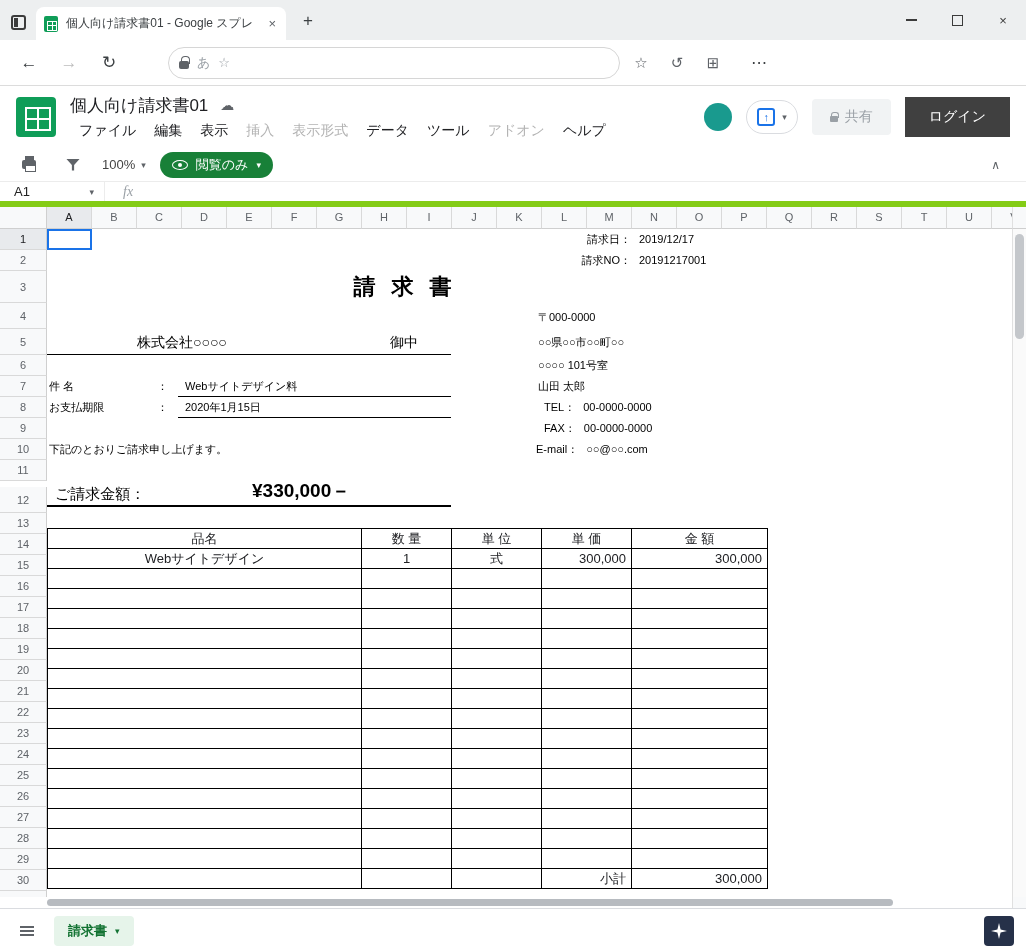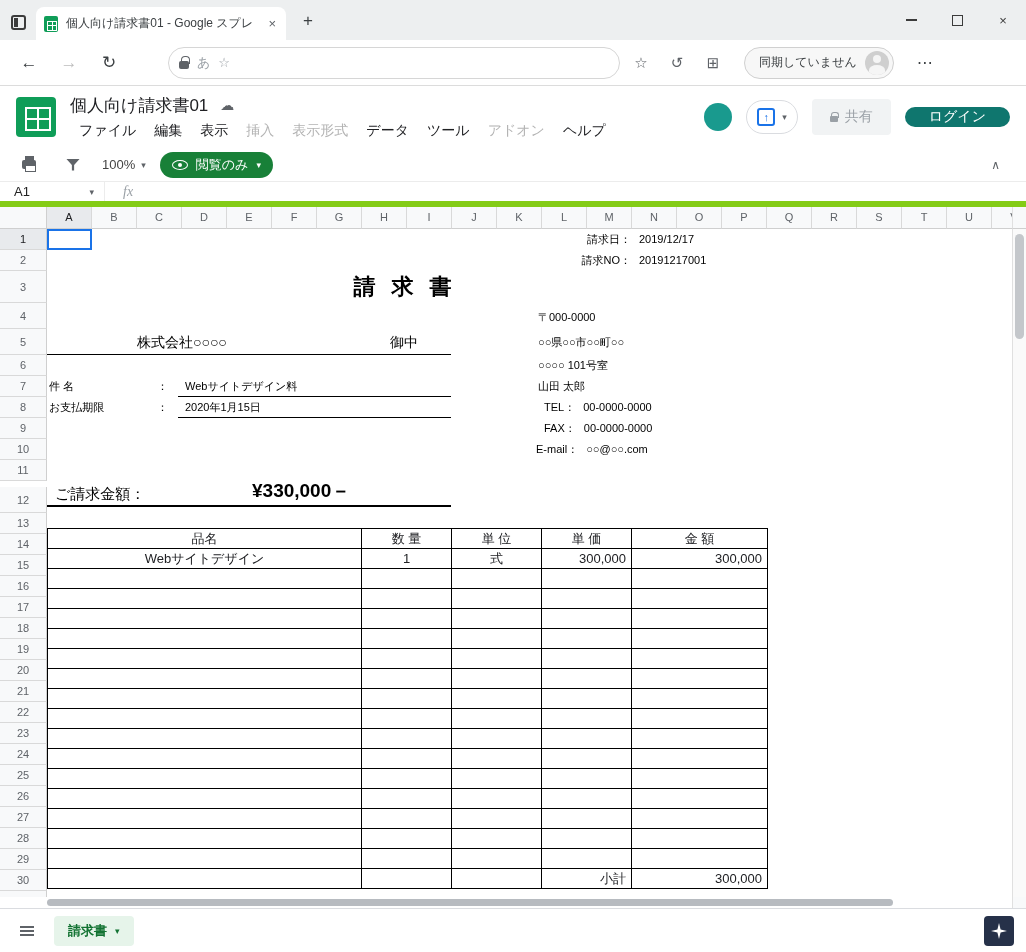--- a/index.html
+++ b/index.html
@@ -55,21 +55,21 @@
   .menu-item.disabled{color:#b3b3b3;}
   .header-right{margin-left:auto;display:flex;align-items:center;gap:14px;}
   .presence{width:28px;height:28px;border-radius:50%;background:#199a8e;flex:none;}
   .open-app-btn{height:34px;border:1px solid #dadce0;border-radius:17px;display:flex;align-items:center;gap:7px;padding:0 10px;background:#fff;}
   .oa-box{width:18px;height:18px;border:2px solid #1a73e8;border-radius:3px;color:#1a73e8;font-size:11px;display:flex;align-items:center;justify-content:center;}
   .caret{font-size:9px;color:#5f6368;}
   .share-btn{height:36px;border:none;border-radius:4px;background:#f1f3f4;color:#9aa0a6;font-size:14px;padding:0 18px;display:flex;align-items:center;gap:7px;font-family:inherit;}
   .mini-lock{width:8px;height:10px;position:relative;}
   .mini-lock::before{content:"";position:absolute;left:1px;top:0;width:6px;height:5px;border:1.2px solid #9aa0a6;border-bottom:none;border-radius:3px 3px 0 0;}
   .mini-lock::after{content:"";position:absolute;left:0;top:4px;width:8px;height:6px;background:#9aa0a6;border-radius:1px;}
-  .login-btn{height:20px;border:none;border-radius:13px;background:#0f766e;color:#fff;font-size:14px;padding:0 24px;font-family:inherit;}
+  .login-btn{height:40px;border:none;border-radius:0;background:#404040;color:#fff;font-size:14px;padding:0 24px;font-family:inherit;}
 
   
   .toolbar{position:absolute;top:148px;left:0;width:100%;height:34px;background:#fff;display:flex;align-items:center;padding:0 14px;gap:14px;border-bottom:1px solid #ececec;}
   .tb-icon{width:30px;height:26px;display:flex;align-items:center;justify-content:center;}
   .i-print{display:inline-block;width:14px;height:9px;background:#5f6368;border-radius:2px;position:relative;}
   .i-print::before{content:"";position:absolute;left:2.5px;top:-4px;width:9px;height:4px;background:#5f6368;}
   .i-print::after{content:"";position:absolute;left:2.5px;bottom:-3px;width:9px;height:5px;background:#fff;border:1px solid #5f6368;}
   .i-funnel{display:inline-block;width:14px;height:12px;background:#5f6368;clip-path:polygon(0 0,100% 0,58% 55%,58% 100%,42% 100%,42% 55%);}
   .zoom-control{display:flex;align-items:center;gap:6px;font-size:13px;color:#444;}
   .view-pill{height:26px;background:#188038;border-radius:13px;color:#fff;display:flex;align-items:center;gap:8px;padding:0 12px;font-size:13px;}
@@ -161,24 +161,20 @@
     <span class="nav-btn disabled">→</span>
     <span class="nav-btn">↻</span>
     <div class="address-bar">
       <span class="lock-icon"></span>
       <span class="ab-icon">あ</span>
       <span class="ab-icon">☆</span>
     </div>
     <span class="ni">☆</span>
     <span class="ni">↺</span>
     <span class="ni">⊞</span>
-    <div class="profile-pill">
-      <span>同期していません</span>
-      <span class="avatar"></span>
-    </div>
     <span class="more-btn">⋯</span>
   </div>
 
   <div class="app-header">
     <div class="sheets-logo"></div>
     <div class="title-area">
       <div class="title-row">
         <span class="doc-title">個人向け請求書01</span>
         <span class="cloud">☁</span>
       </div>
@@ -330,20 +326,21 @@
       <div class="abs rule1" style="left:131px;top:168px;width:273px;height:21px"></div>
       <div class="abs" style="left:138px;top:168px;line-height:21px">2020年1月15日</div>
       <div class="abs" style="left:497px;top:168px;line-height:21px">
         <span>TEL：</span><span class="gap8">00-0000-0000</span>
       </div>
 
       <div class="abs" style="left:497px;top:189px;line-height:21px">
         <span>FAX：</span><span class="gap8">00-0000-0000</span>
       </div>
 
+      <div class="abs" style="left:2px;top:210px;line-height:21px">下記のとおりご請求申し上げます。</div>
       <div class="abs" style="left:489px;top:210px;line-height:21px">
         <span>E-mail：</span><span class="gap8">○○@○○.com</span>
       </div>
 
       <div class="abs rule2" style="left:0;top:252px;width:404px;height:26px"></div>
       <div class="abs" style="left:8px;top:252px;line-height:26px;font-size:15px">ご請求金額：</div>
       <div class="abs amount-value" style="left:205px;top:246px">¥330,000－</div>
 
       <table class="inv-table">
         <colgroup>

